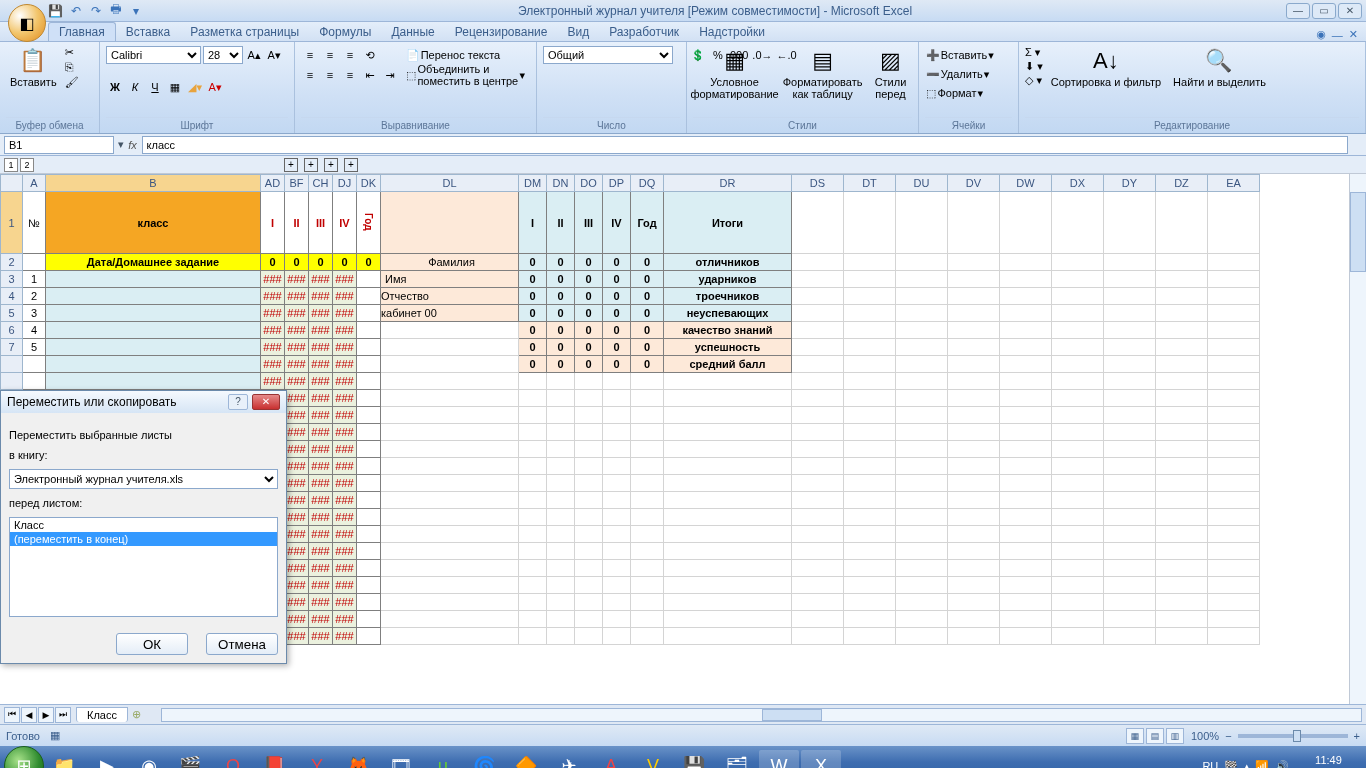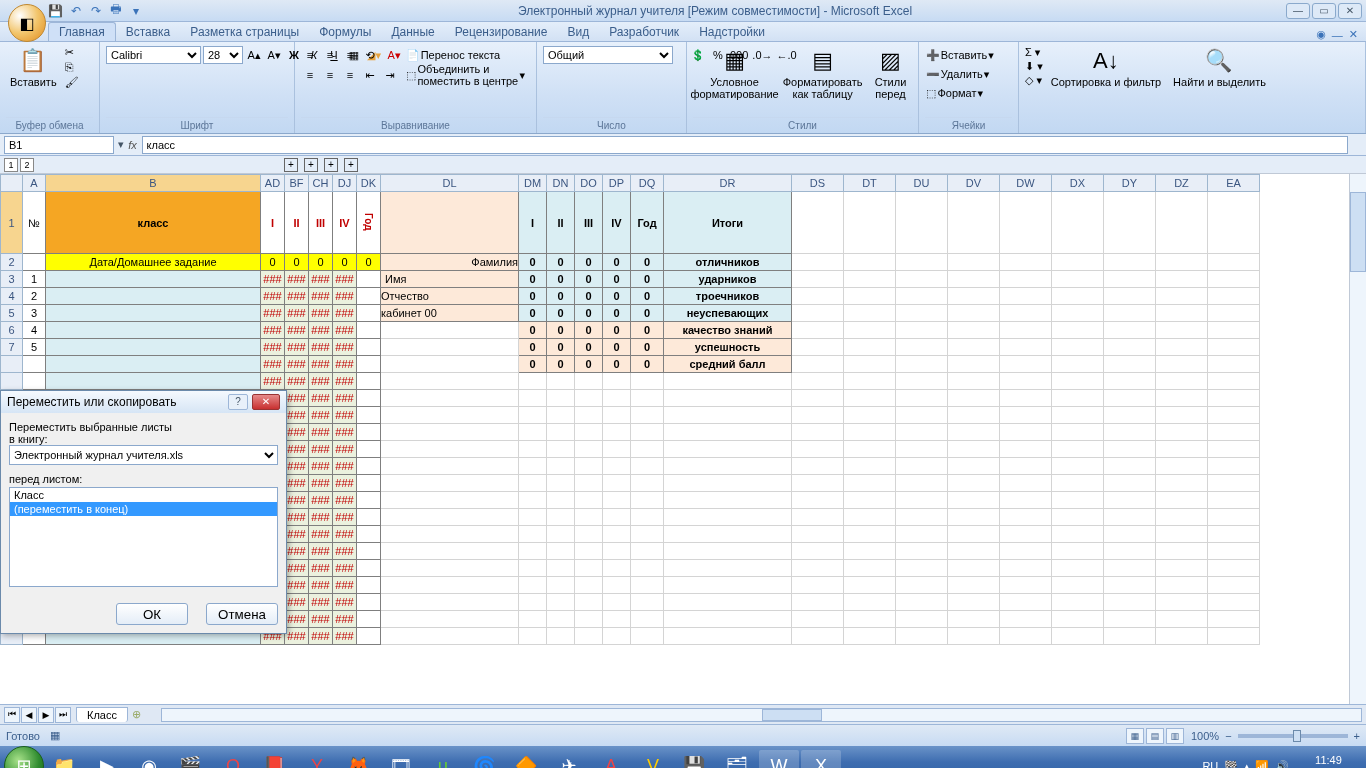--- a/index.html
+++ b/index.html
@@ -31,34 +31,34 @@
 .fbar-in{flex:1;border:1px solid #8ba8cc;background:#fff;height:18px;margin-right:18px;padding:0 4px;display:flex;align-items:center}
 .outline{height:18px;background:#e4edf8;display:flex;align-items:center;padding-left:4px;border-bottom:1px solid #c0c9d6;font-size:10px;gap:2px}
 .outline .ob{width:14px;height:14px;border:1px solid #888;background:#fff;display:inline-flex;align-items:center;justify-content:center;font-size:9px}
 .grid-wrap{position:relative;height:530px;overflow:hidden;background:#fff}
 table.sheet{border-collapse:collapse;table-layout:fixed}
 .sheet th,.sheet td{border:1px solid #d4d4d4;padding:0;font-size:11px;height:17px;text-align:center;overflow:hidden;text-overflow:clip;position:relative}
 .sheet th.ch{background:#e8eef7;color:#3b5681;font-weight:normal;border-color:#9eb6ce}
 .sheet th.rh{background:#e8eef7;color:#3b5681;font-weight:normal;width:22px;border-color:#9eb6ce}
 .sheet th.rh.sel,.sheet th.ch.sel{background:#f7d58f}
 .merged-klass{background:#f5a623;font-size:30px;font-weight:bold;height:62px}
-.yellow{background:#ffff00;font-weight:normal}
+.yellow{background:#ffff00;font-weight:bold}
 .lightblue{background:#daeef3}
 .pale{background:#fde9d9}
 .dq-row{font-weight:bold}
 .rednum{color:#c00000;font-weight:bold}
 .hash{color:#c00000;background:#ebf1de;font-size:9px}
 .vtext{writing-mode:vertical-rl;font-size:10px}
 .dialog{position:absolute;top:390px;left:0;width:287px;background:#f0f0f0;border:1px solid #6b8aab;box-shadow:2px 2px 6px rgba(0,0,0,.3);z-index:50;font-size:11px}
 .dlg-title{height:22px;background:linear-gradient(to bottom,#f5f9fe,#d6e5f5);display:flex;align-items:center;padding:0 6px;font-size:12px}
 .dlg-title .sp{flex:1}
 .dlg-title .x{width:28px;height:16px;background:linear-gradient(to bottom,#e68a8a,#c83030);border:1px solid #933;border-radius:2px;color:#fff;text-align:center;font-size:10px;line-height:14px;margin-left:4px}
 .dlg-title .q{width:20px;height:16px;border:1px solid #9db6d8;border-radius:2px;text-align:center;font-size:10px;line-height:14px;color:#456;background:#e8f0fa}
 .dlg-body{padding:8px}
-.dlg-body label{display:block;margin:0 0}
+.dlg-body label{display:block;margin:8px 0}
 .dlg-body select{width:100%;height:20px}
 .listbox{width:100%;height:100px;border:1px solid #8ba8cc;background:#fff;margin-top:2px;overflow:auto}
 .listbox div{padding:1px 4px}
 .listbox .sel{background:#3399ff;color:#fff}
 .dlg-btns{display:flex;justify-content:flex-end;gap:18px;padding:8px}
 .dlg-btns button{width:72px;height:22px;border:1px solid #8ba8cc;background:linear-gradient(to bottom,#fff,#e4edf7);border-radius:3px}
 .chk{margin-top:8px}
 .sheettabs{height:20px;background:#dfe8f4;display:flex;align-items:center;border-top:1px solid #9db6d8;font-size:11px;padding-left:4px}
 .navsmall{width:16px;height:16px;border:1px solid #9db6d8;background:#eef5fc;display:inline-flex;align-items:center;justify-content:center;font-size:9px;margin-right:1px}
 .stab{background:#fff;border:1px solid #9db6d8;border-bottom:none;padding:1px 10px;border-radius:0 0 3px 3px;margin-left:4px}
@@ -125,21 +125,21 @@
         </div>
       <div style="display:flex;flex-direction:column;gap:2px">
         <span>✂</span>
         <span>⎘</span>
         <span>🖌</span>
       </div>
     </div>
     <div class="group-lbl">Буфер обмена</div>
   </div>
   <div class="group" style="width:195px">
-    <div class="g-body" style="flex-direction:row;gap:2px;width:100%">
+    <div class="g-body" style="flex-direction:column;gap:14px;width:100%">
       <div class="smrow">
         <select style="width:95px"><option>Calibri</option></select>
         <select style="width:40px"><option>28</option></select>
         <span>A▴</span>
         <span>A▾</span>
       </div>
       <div class="smrow">
         <span style="font-weight:bold">Ж</span>
         <span style="font-style:italic">К</span>
         <span style="text-decoration:underline">Ч</span>
@@ -226,20 +226,21 @@
       </div>
       <div class="bigbtn">
           <span class="ic">A↓</span>
           <span class="lbl">Сортировка и фильтр</span>
         </div>
       <div class="bigbtn">
           <span class="ic">🔍</span>
           <span class="lbl">Найти и выделить</span>
         </div>
     </div>
+    <div class="group-lbl">Редактирование</div>
   </div>
 </div>
 
 <div class="formulabar">
   <div class="namebox">B1</div>
   <span style="color:#456">▾</span>
   <span class="fx">fx</span>
   <div class="fbar-in">класс</div>
 </div>
 
@@ -335,21 +336,21 @@
 </tr>
 <tr>
   <th class="rh">2</th>
   <td class="bbox"></td>
   <td class="yellow bbox">Дата/Домашнее задание</td>
   <td class="yellow bbox">0</td>
           <td class="yellow bbox">0</td>
           <td class="yellow bbox">0</td>
           <td class="yellow bbox">0</td>
           <td class="yellow bbox">0</td>
-  <td class="pale bbox" style="text-align:right;padding-left:4px">Фамилия</td>
+  <td class="pale bbox" style="text-align:center;padding-left:4px">Фамилия</td>
   <td class="dq-row bbox lightblue">0</td>
           <td class="dq-row bbox lightblue">0</td>
           <td class="dq-row bbox lightblue">0</td>
           <td class="dq-row bbox lightblue">0</td>
           <td class="dq-row bbox lightblue">0</td>
   <td class="dq-row bbox lightblue">отличников</td>
   <td></td>
           <td></td>
           <td></td>
           <td></td>

